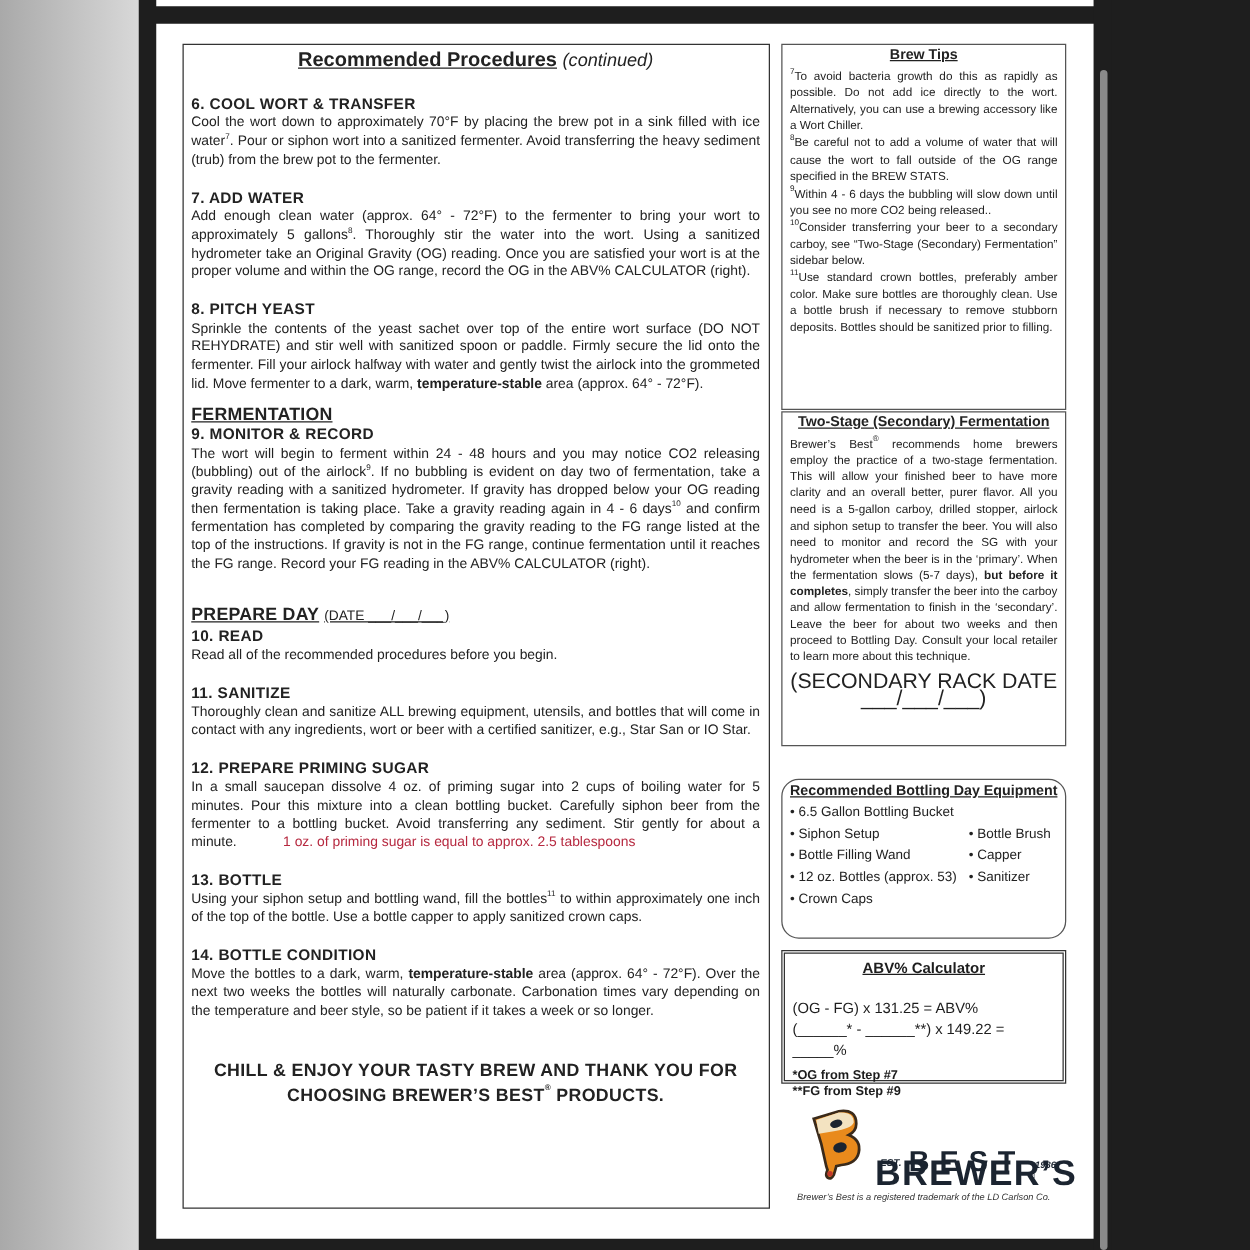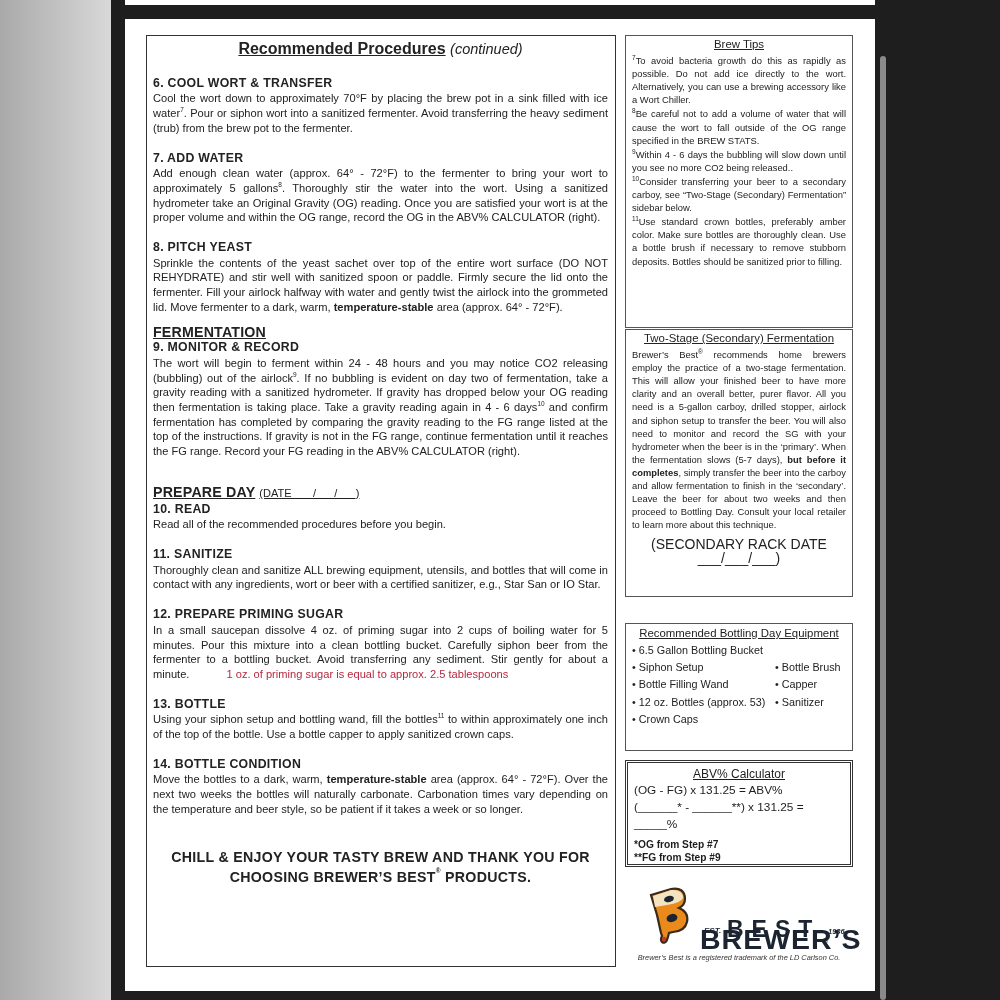--- a/index.html
+++ b/index.html
@@ -40,33 +40,33 @@
   .step-p { text-align: justify; }
   .gap { height: 15px; }
   .section-h { font-weight: bold; font-size: 14.2px; text-decoration: underline; margin-top: 13px; margin-bottom: 1px; letter-spacing: 0.2px;}
   .section-h .date { font-size: 11px; font-weight: normal; text-decoration: none; margin-left: 4px; letter-spacing: 0; }
   .red { color: #b6283f; margin-left: 34px; }
   sup { font-size: 6.5px; vertical-align: top; line-height: 8px; }
   .closing { text-align: center; font-weight: bold; font-size: 14.2px; line-height: 20.5px; margin-top: 30px; letter-spacing: 0.3px; }
 
   
   .side-box { position: absolute; left: 500px; border: 1.5px solid #555; padding: 2px 6px 0 6px; font-size: 9.4px; line-height: 13.1px; color: #222; }
-  .side-title { text-align: center; font-weight: normal; text-decoration: underline; font-size: 11.4px; margin-bottom: 3px; }
+  .side-title { text-align: center; font-weight: bold; text-decoration: underline; font-size: 11.4px; margin-bottom: 3px; }
   .tips { top: 16px; width: 228px; height: 293px; }
   .tips p { text-align: justify; margin-bottom: 1px; }
   .twostage { top: 310px; width: 228px; height: 268px; }
   .twostage p { text-align: justify; }
-  .twostage .rack { text-align: center; font-size: 14px; margin-top: 7px; }
-  .equip { top: 604px; width: 228px; height: 128px; font-size: 10.8px; line-height: 17.2px; }
+  .twostage .rack { text-align: center; font-size: 17px; margin-top: 7px; }
+  .equip { top: 604px; width: 228px; height: 128px; font-size: 10.8px; line-height: 17.2px; border-radius: 14px; }
   .equip .side-title { font-size: 11.4px; line-height: 14px; margin-bottom: 2px; }
   .equip-grid { display: flex; align-items: center; }
   .equip-col1 { width: 143px; }
   .equip-col2 { flex: 1; }
   .calc { position: absolute; left: 500px; top: 741px; width: 228px; height: 107px; border: 3px double #333; padding: 3px 6px; font-size: 11.8px; line-height: 17px; }
-  .calc .side-title { margin-bottom: 0; font-size: 12px; line-height: 16px; }
+  .calc .side-title { margin-bottom: 16px; font-size: 12px; line-height: 16px; }
   .calc .note { font-weight: bold; font-size: 10.2px; line-height: 12.5px; }
   .calc .notes { margin-top: 6px; }
 
   .logo { position: absolute; left: 520px; top: 862px; width: 200px; height: 68px; }
   .logo-b { position: absolute; left: 0; top: 4px; width: 48px; height: 60px; }
   .brand-1 { position: absolute; left: 55px; top: 6px; font-size: 28.5px; font-weight: bold; color: #1b2430; letter-spacing: 1px; margin-top: 36px; }
   .brand-est { position: absolute; left: 59px; top: 45px; font-size: 8px; font-style: italic; font-weight: bold; color: #1b2430; }
   .brand-2 { position: absolute; left: 82px; top: 35px; font-size: 23px; font-weight: bold; color: #1b2430; letter-spacing: 8px; }
   .brand-year { position: absolute; left: 183px; top: 46px; font-size: 7.5px; font-style: italic; font-weight: bold; color: #1b2430; }
   .brand-reg { position: absolute; left: 178px; top: 57px; font-size: 7px; color: #1b2430; }
@@ -160,21 +160,21 @@
           <div>• Bottle Brush</div>
           <div>• Capper</div>
           <div>• Sanitizer</div>
         </div>
       </div>
     </div>
 
     <div class="calc">
       <div class="side-title">ABV% Calculator</div>
       <div>(OG - FG) x 131.25 = ABV%</div>
-      <div>(______* - ______**) x 131.25 = _____%</div>
+      <div>(______* - ______**) x 149.22 = _____%</div>
       <div class="notes">
         <div class="note">*OG from Step #7</div>
         <div class="note">**FG from Step #9</div>
       </div>
     </div>
 
     <div class="logo">
       <svg class="logo-b" viewBox="0 0 48 60">
         <path d="M6 10 L26 4 Q40 2 40 14 Q40 20 34 23 Q44 27 42 37 Q40 46 28 47 L24 48 Q23 52 22 55 Q20 59 17 57 Q15 55 17 51 L16 48 L12 30 Z" fill="#e98a1c" stroke="#3a2a1a" stroke-width="2.2"></path>
         <path d="M8 11 L26 5 Q38 4 38 13 Q36 18 22 20 L10 22 Z" fill="#f3e3c1"></path>

